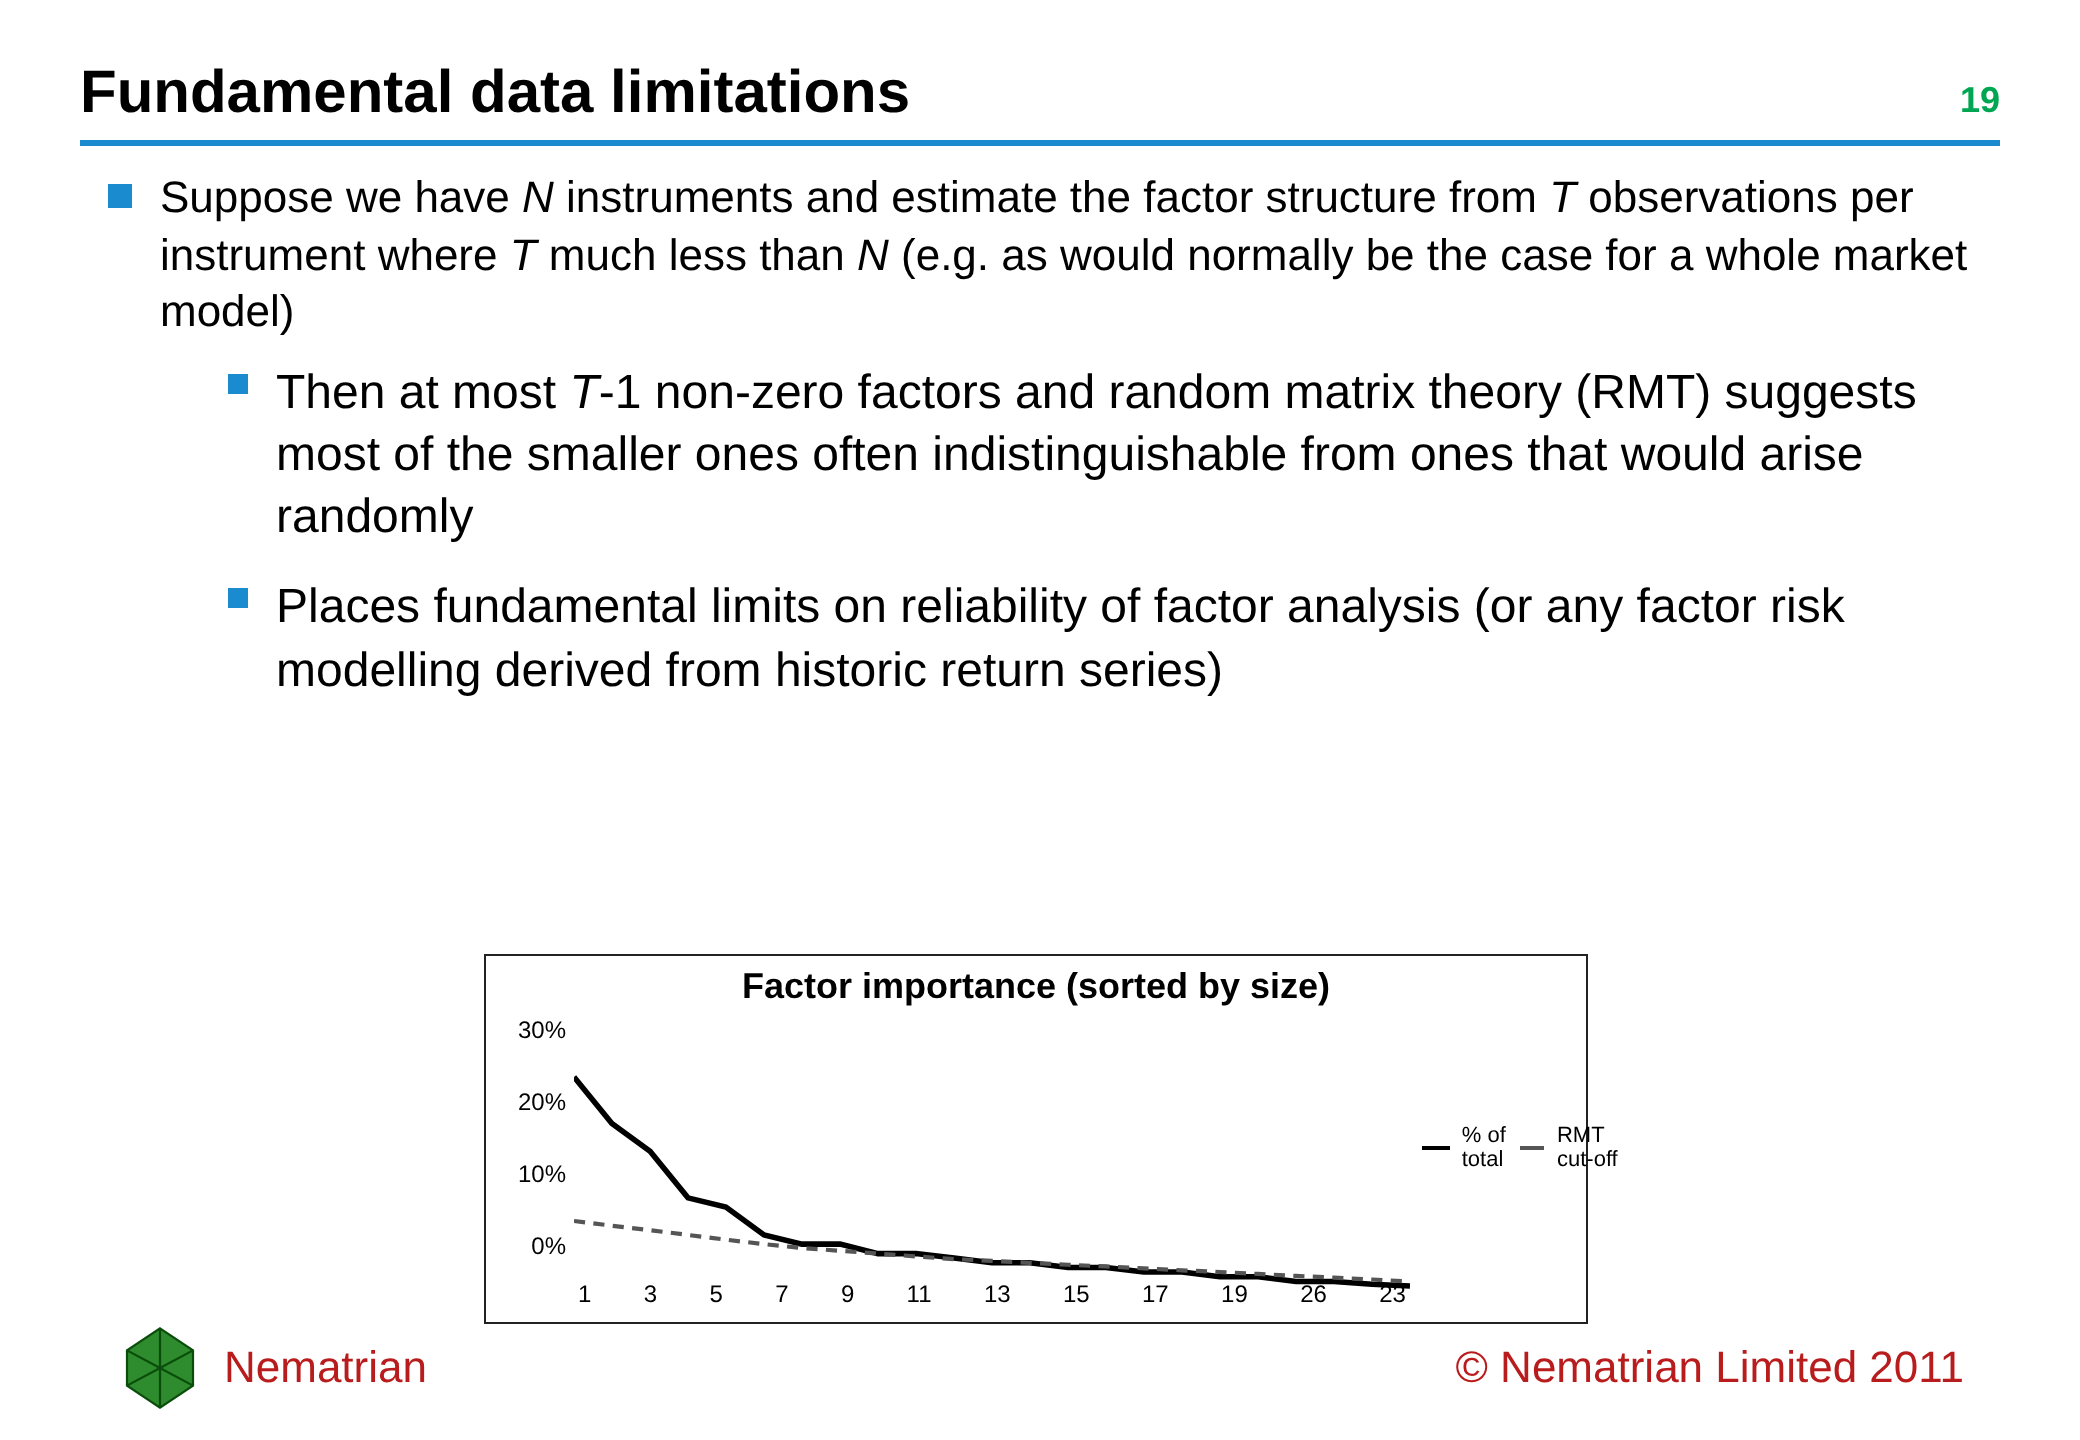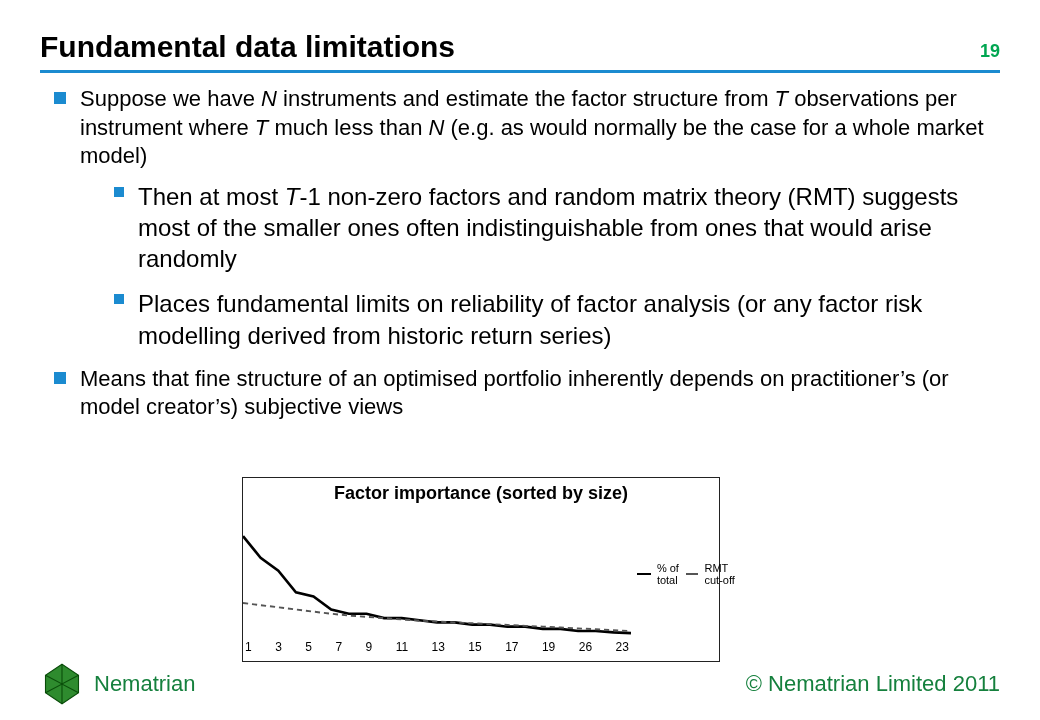--- a/index.html
+++ b/index.html
@@ -53,21 +53,21 @@
   }
   .bullets .sub { margin-left: 32px; margin-top: 10px; }
   .bullets .sub li { font-size: 24px; padding-left: 26px; margin-bottom: 14px; }
   .bullets .sub li::before { width: 10px; height: 10px; top: 6px; }
   .italic { font-style: italic; }
 
   .chart-box {
     position: absolute;
     left: 242px;
     top: 477px;
-    width: 478px;
+    width: 552px;
     height: 185px;
     border: 1px solid #222;
     box-sizing: border-box;
   }
   .chart-title {
     text-align: center;
     font-weight: bold;
     font-size: 18px;
     line-height: 1.1;
     padding: 6px 60px 2px 60px;
@@ -113,23 +113,23 @@
   .legend-item { display: flex; align-items: center; gap: 6px; line-height: 1.1; }
   .leg-solid { width: 22px; border-top: 2px solid #000; }
   .leg-dash  { width: 22px; border-top: 2px dashed #555; }
 
   .footer {
     position: absolute;
     left: 0; right: 0; bottom: 14px;
     display: flex;
     align-items: center;
     justify-content: space-between;
-    padding: 0 40px;
+    padding: 0 58px;
     font-size: 22px;
-    color: #15803d;
+    color: #b91c1c;
   }
   .brand { display: flex; align-items: center; gap: 10px; }
   .brand svg { width: 44px; height: 44px; }
 </style>
 </head>
 <body>
 
 <div class="slide">
 
   <div class="header">
@@ -141,27 +141,32 @@
     <ul>
       <li>
         <span>Suppose we have </span><span class="italic">N</span><span> instruments and estimate the factor structure from </span><span class="italic">T</span><span> observations per instrument where </span><span class="italic">T</span><span> much less than </span><span class="italic">N</span><span> (e.g. as would normally be the case for a whole market model)</span>
         <ul class="sub">
           <li>
             <span>Then at most </span><span class="italic">T</span><span>-1 non-zero factors and random matrix theory (RMT) suggests most of the smaller ones often indistinguishable from ones that would arise randomly</span>
           </li>
           <li>Places fundamental limits on reliability of factor analysis (or any factor risk modelling derived from historic return series)</li>
         </ul>
       </li>
-      <li>Means that fine structure of an optimised portfolio inherently depends on practitioner’s (or model creator’s) subjective views</li>
     </ul>
   </div>
 
   <div class="chart-box">
     <div class="chart-title">Factor importance (sorted by size)</div>
     <div class="chart-body">
+      <div class="yaxis">
+        <span>30%</span>
+        <span>20%</span>
+        <span>10%</span>
+        <span>0%</span>
+      </div>
       <div class="plot">
         <svg id="chart-svg" viewBox="0 0 300 100" preserveAspectRatio="none">
           <polyline id="series-solid" fill="none" stroke="#000" stroke-width="2" points="0.0,23.3 13.6,40.0 27.3,50.0 40.9,66.7 54.5,70.0 68.2,80.0 81.8,83.3 95.5,83.3 109.1,86.7 122.7,86.7 136.4,88.3 150.0,90.0 163.6,90.0 177.3,91.7 190.9,91.7 204.5,93.3 218.2,93.3 231.8,95.0 245.5,95.0 259.1,96.7 272.7,96.7 286.4,97.7 300.0,98.3"></polyline>
           <polyline id="series-dash" fill="none" stroke="#555" stroke-width="1.5" stroke-dasharray="4 3" points="0.0,75.0 13.6,76.7 27.3,78.3 40.9,80.0 54.5,81.7 68.2,83.3 81.8,84.7 95.5,85.7 109.1,86.7 122.7,87.7 136.4,88.7 150.0,89.3 163.6,90.0 177.3,90.7 190.9,91.3 204.5,92.0 218.2,92.7 231.8,93.3 245.5,94.0 259.1,94.7 272.7,95.3 286.4,96.0 300.0,96.7"></polyline>
         </svg>
         <div class="xaxis">
           <span>1</span>
           <span>3</span>
           <span>5</span>
           <span>7</span>

